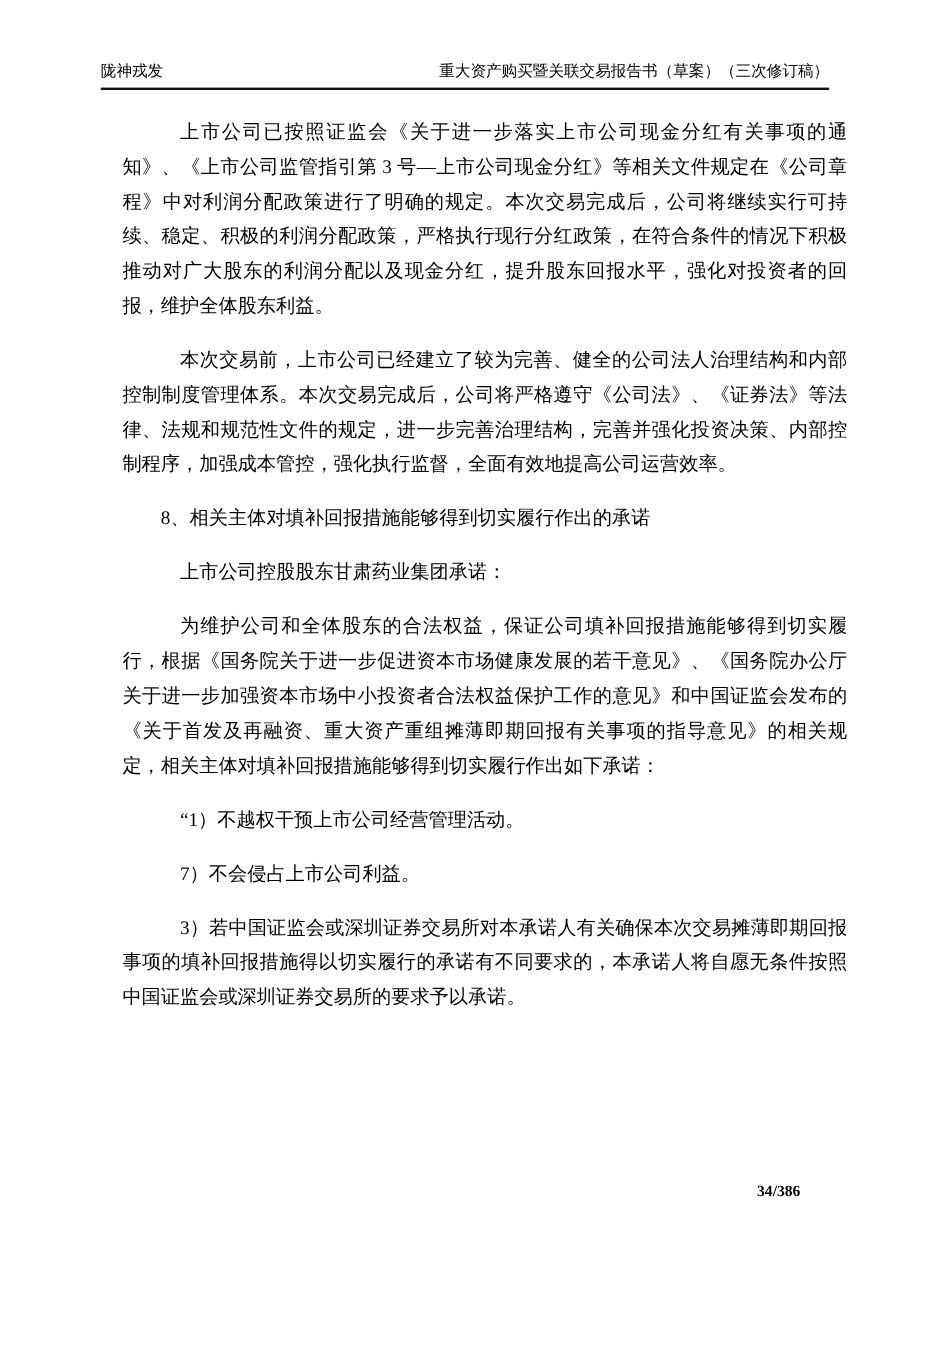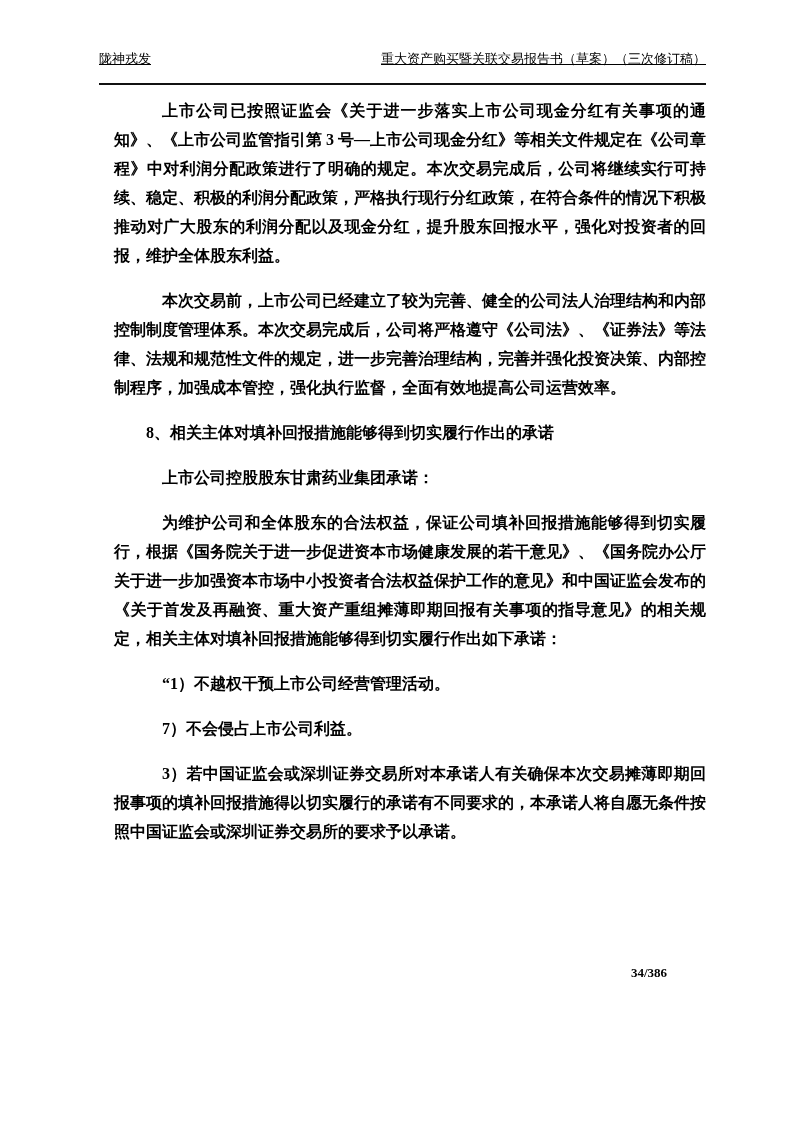--- a/index.html
+++ b/index.html
@@ -11,55 +11,53 @@
     position: relative;
     width: 793px;
     height: 1122px;
     background: #ffffff;
     color: #000000;
     font-family: "Liberation Serif", "DejaVu Serif", serif;
     overflow: hidden;
   }
   .header {
     position: absolute;
-    left: 99px;
+    left: 84px;
     top: 50px;
     width: 607px;
     display: flex;
     justify-content: space-between;
     align-items: flex-end;
     font-size: 13px;
     line-height: 17px;
-    padding-bottom: 16px;
+    padding-bottom: 6px;
     border-bottom: 2px solid #111111;
     white-space: nowrap;
-    text-decoration: underline;
   }
   .content {
     position: absolute;
     left: 99px;
     top: 96px;
     width: 607px;
     font-size: 16px;
     line-height: 29px;
     text-align: justify;
   }
   .content p {
-    margin: 0 0 16px 15px;
-    font-weight: bold;
+    margin: 0 0 16px 3px;
   }
   .para {
     text-indent: 48px;
   }
   .heading {
     text-indent: 32px;
   }
   .footer {
     position: absolute;
-    top: 964px;
+    top: 984px;
     right: 126px;
     font-size: 13px;
     font-weight: bold;
     line-height: 18px;
   }
 </style>
 </head>
 <body>
 
 <div class="page">

